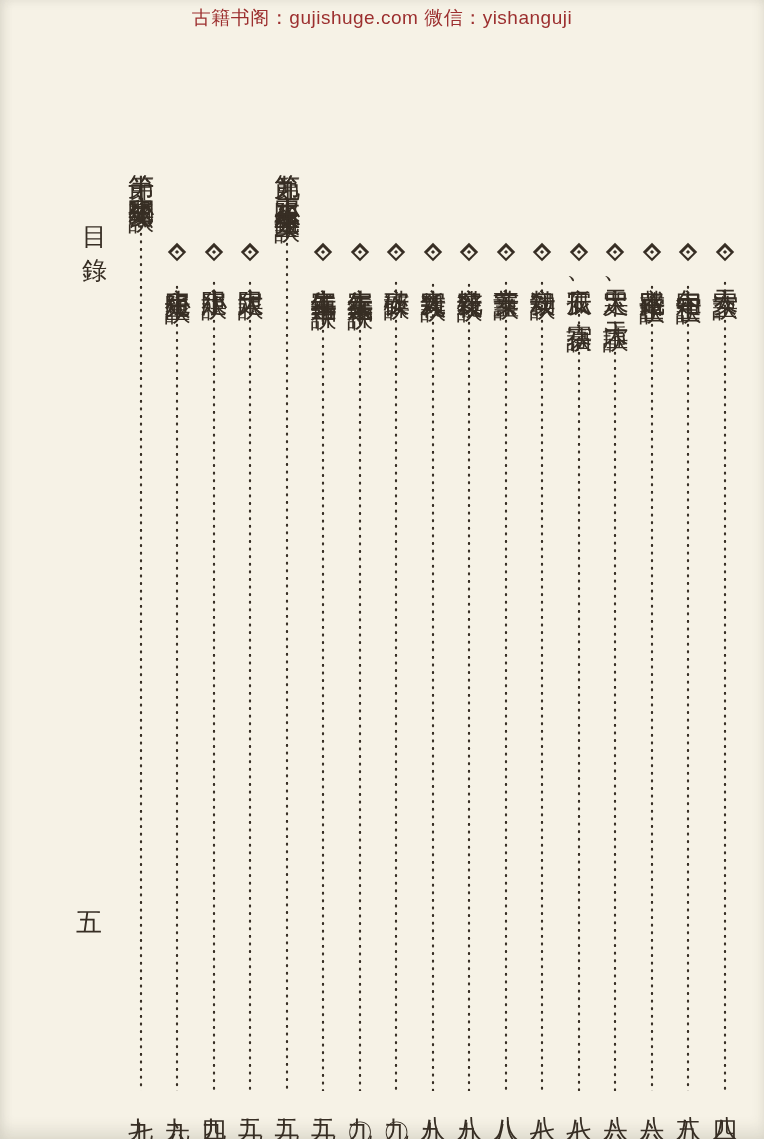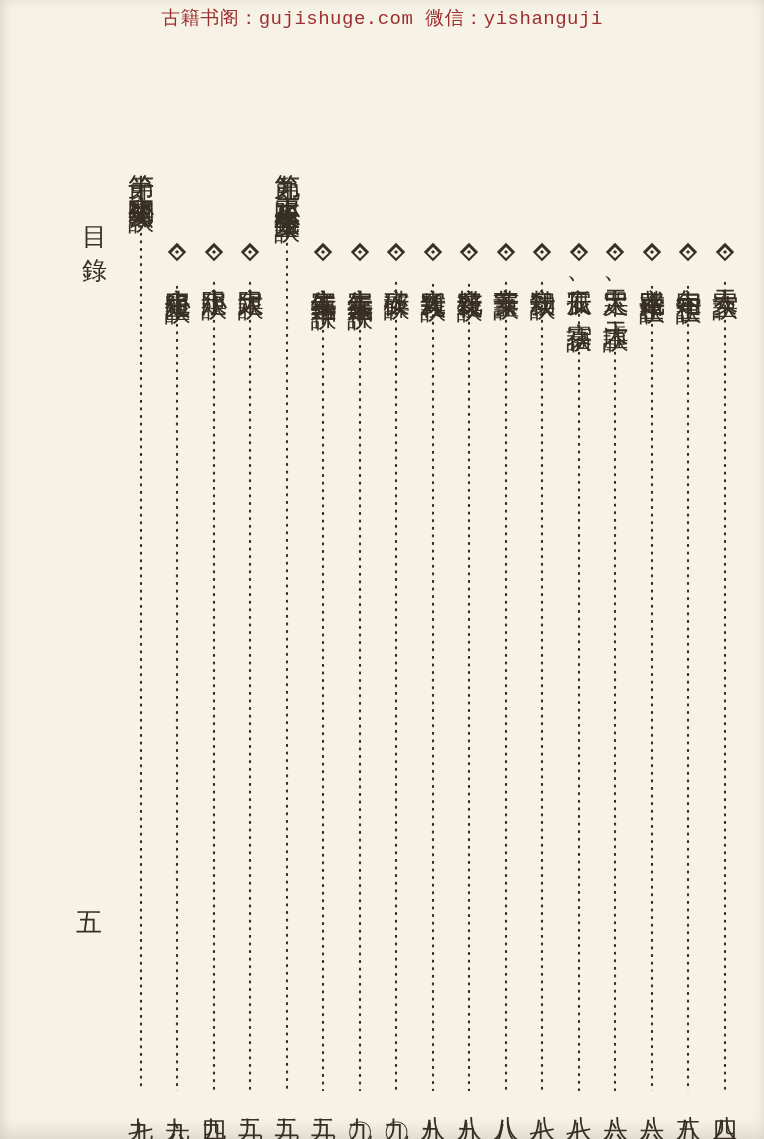--- a/index.html
+++ b/index.html
@@ -21,21 +21,21 @@
   .vignette {
     position: absolute; inset: 0; pointer-events: none;
     box-shadow: inset 0 -10px 14px rgba(60,55,40,0.10),
                 inset 6px 0 10px rgba(60,55,40,0.04),
                 inset 0 4px 8px rgba(60,55,40,0.04);
   }
   .watermark {
     position: absolute;
     top: 5px; left: 0; right: 0;
     text-align: center;
-    font-family: Liberation Mono, monospace;
+    font-family: Liberation Sans, sans-serif;
     font-size: 19px;
     letter-spacing: 0.5px;
     color: var(--accent);
     white-space: nowrap;
   }
   .toc-title {
     position: absolute;
     left: 82px; top: 207px;
     writing-mode: vertical-rl;
     font-size: 25px;

